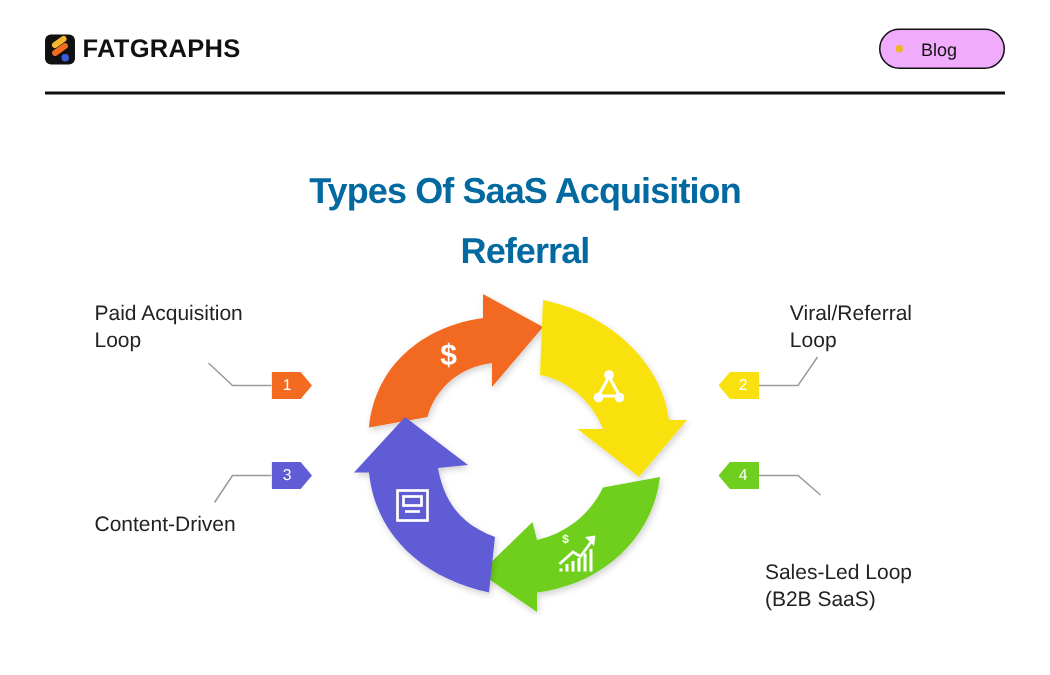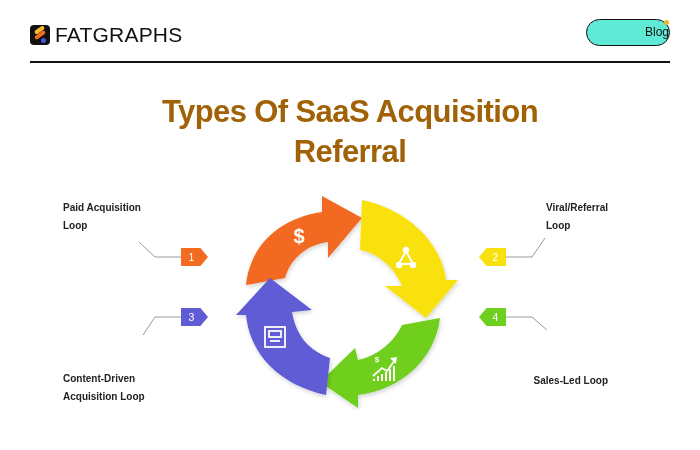--- a/index.html
+++ b/index.html
@@ -3,27 +3,27 @@
 <meta charset="utf-8">
 <style>
   html, body { margin:0; padding:0; }
   body { width:700px; height:450px; background:#ffffff; position:relative; overflow:hidden; font-family:"Liberation Sans", sans-serif; color:#111; }
   .header { position:absolute; left:30px; top:20px; width:640px; height:41px; }
   .logo { position:absolute; left:0; top:3px; display:flex; align-items:center; }
   .logo-mark { width:20px; height:20px; background:#111; border-radius:4px; position:relative; overflow:hidden; }
   .logo-mark .b1 { position:absolute; left:4px; top:3px; width:11px; height:4px; background:#f5b82e; border-radius:2px; transform:rotate(-35deg); }
   .logo-mark .b2 { position:absolute; left:4px; top:8px; width:12px; height:4px; background:#f26b21; border-radius:2px; transform:rotate(-35deg); }
   .logo-mark .b3 { position:absolute; left:11px; top:13px; width:5px; height:5px; background:#3b5bdb; border-radius:50%; }
-  .logo-text { margin-left:5px; font-weight:normal; font-size:21px; letter-spacing:0.2px; color:#111;text-align:center; }
-  .blog-btn { position:absolute; right:0; top:-1px; width:84px; height:27px; border:1.3px solid #111; border-radius:14px; display:flex; align-items:flex-end; box-sizing:border-box; background:#5eead4; cursor:pointer;flex-direction:column; }
+  .logo-text { margin-left:5px; font-weight:bold; font-size:17px; letter-spacing:0.2px; color:#111;text-align:center; }
+  .blog-btn { position:absolute; right:0; top:-1px; width:84px; height:27px; border:1.3px solid #111; border-radius:14px; display:flex; align-items:center; box-sizing:border-box; background:#f0abfc; cursor:pointer; }
   .blog-dot { width:5px; height:5px; border-radius:50%; background:#e8b624; margin-left:10px; }
   .blog-label { margin-left:12px; font-size:12px; color:#111; }
   .rule { position:absolute; left:30px; top:61px; width:640px; height:1.5px; background:#111; }
-  .title { position:absolute; left:0; top:92px; width:700px; text-align:center; font-weight:bold; font-size:31px; line-height:40px; letter-spacing:-0.6px; color:#a16207; }
-  .label { position:absolute; font-size:10px; line-height:18px; color:#222;font-weight:bold; }
+  .title { position:absolute; left:0; top:108px; width:700px; text-align:center; font-weight:bold; font-size:24px; line-height:40px; letter-spacing:-0.6px; color:#0369a1; }
+  .label { position:absolute; font-size:14px; line-height:18px; color:#222; }
   .label.right { text-align:left; }
   .badge { position:absolute; width:27px; height:18px; color:#fff; font-size:10.5px; display:flex; align-items:center; justify-content:center; }
   .badge.r { clip-path:polygon(0 0, 72% 0, 100% 50%, 72% 100%, 0 100%); padding-right:6px; box-sizing:border-box; }
   .badge.l { clip-path:polygon(28% 0, 100% 0, 100% 100%, 28% 100%, 0 50%); padding-left:6px; box-sizing:border-box; }
   svg.lines { position:absolute; left:0; top:0; }
   .cycle { position:absolute; left:230px; top:190px; width:240px; height:220px; }
 </style>
 </head>
 <body>
 
@@ -56,26 +56,26 @@
 </svg>
 
 <div class="label" style="left:63px; top:199px;">
   <div>Paid Acquisition</div>
   <div>Loop</div>
 </div>
 <div class="label right" style="right:92px; top:199px;">
   <div>Viral/Referral</div>
   <div>Loop</div>
 </div>
-<div class="label" style="left:63px; top:340px;margin-top:30px;">
+<div class="label" style="left:63px; top:340px;">
   <div>Content-Driven</div>
-  <div>Acquisition Loop</div>
 </div>
 <div class="label right" style="right:92px; top:340px;margin-top:32px;">
   <div>Sales-Led Loop</div>
+  <div>(B2B SaaS)</div>
 </div>
 
 <div class="badge r" style="left:181px; top:248px; background:#f26b21;">1</div>
 <div class="badge r" style="left:181px; top:308px; background:#5f5cd6;">3</div>
 <div class="badge l" style="left:479px; top:248px; background:#f9e10f;">2</div>
 <div class="badge l" style="left:479px; top:308px; background:#6fcf1f;">4</div>
 
 <svg class="cycle" viewBox="0 0 240 220">
   <defs>
     <filter id="sh" x="-20%" y="-20%" width="140%" height="140%">

